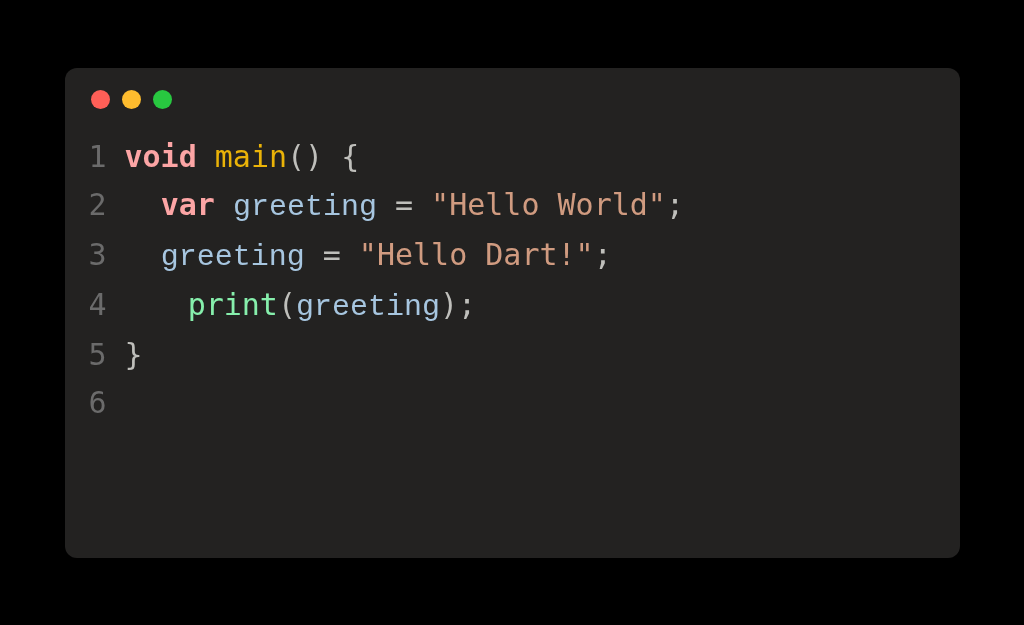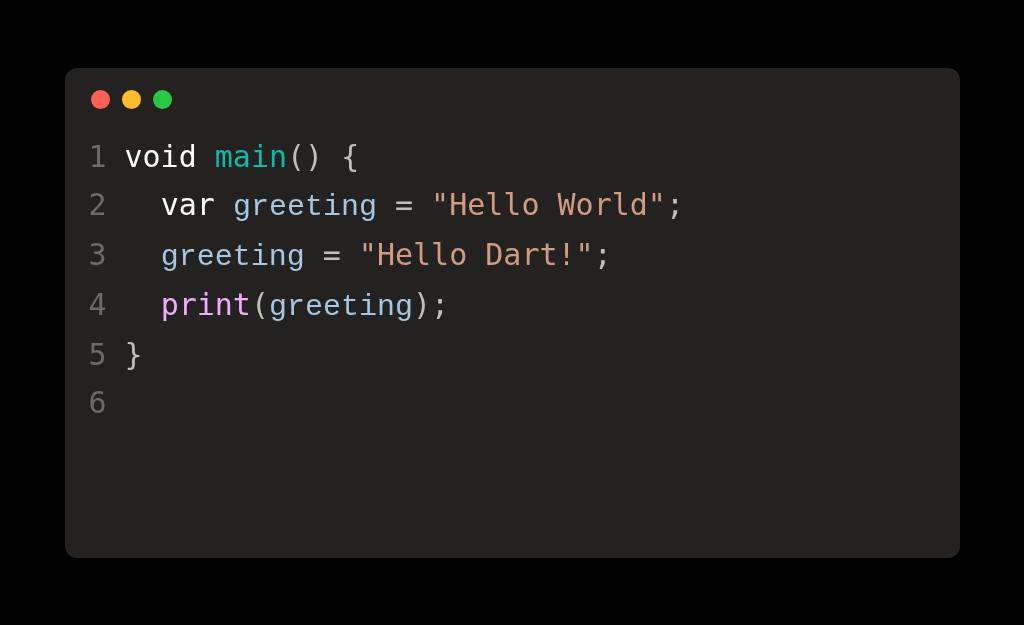--- a/index.html
+++ b/index.html
@@ -48,26 +48,26 @@
       width: 60px;
       text-align: right;
       color: #6b6b6b;
       padding-right: 18px;
       user-select: none;
       flex-shrink: 0;
     }
     .line-content {
       flex: 1;
     }
-    .keyword { color: #ffffff; } 
-    .func-name { color: #14b8a6; } 
+    .keyword { color: #fca5a5; font-weight: bold; } 
+    .func-name { color: #eab308; } 
     .identifier { color: #a7c6e0; font-family: Liberation Mono, monospace; } 
     .punct { color: #bfbfbb; }
     .string { color: #d09b80; }
-    .call { color: #f0abfc; }
+    .call { color: #86efac; margin-left: 27px; }
   </style>
 </head>
 <body>
 
 <div class="editor-window">
   <div class="titlebar">
     <div class="traffic-light red"></div>
     <div class="traffic-light yellow"></div>
     <div class="traffic-light green"></div>
   </div>

